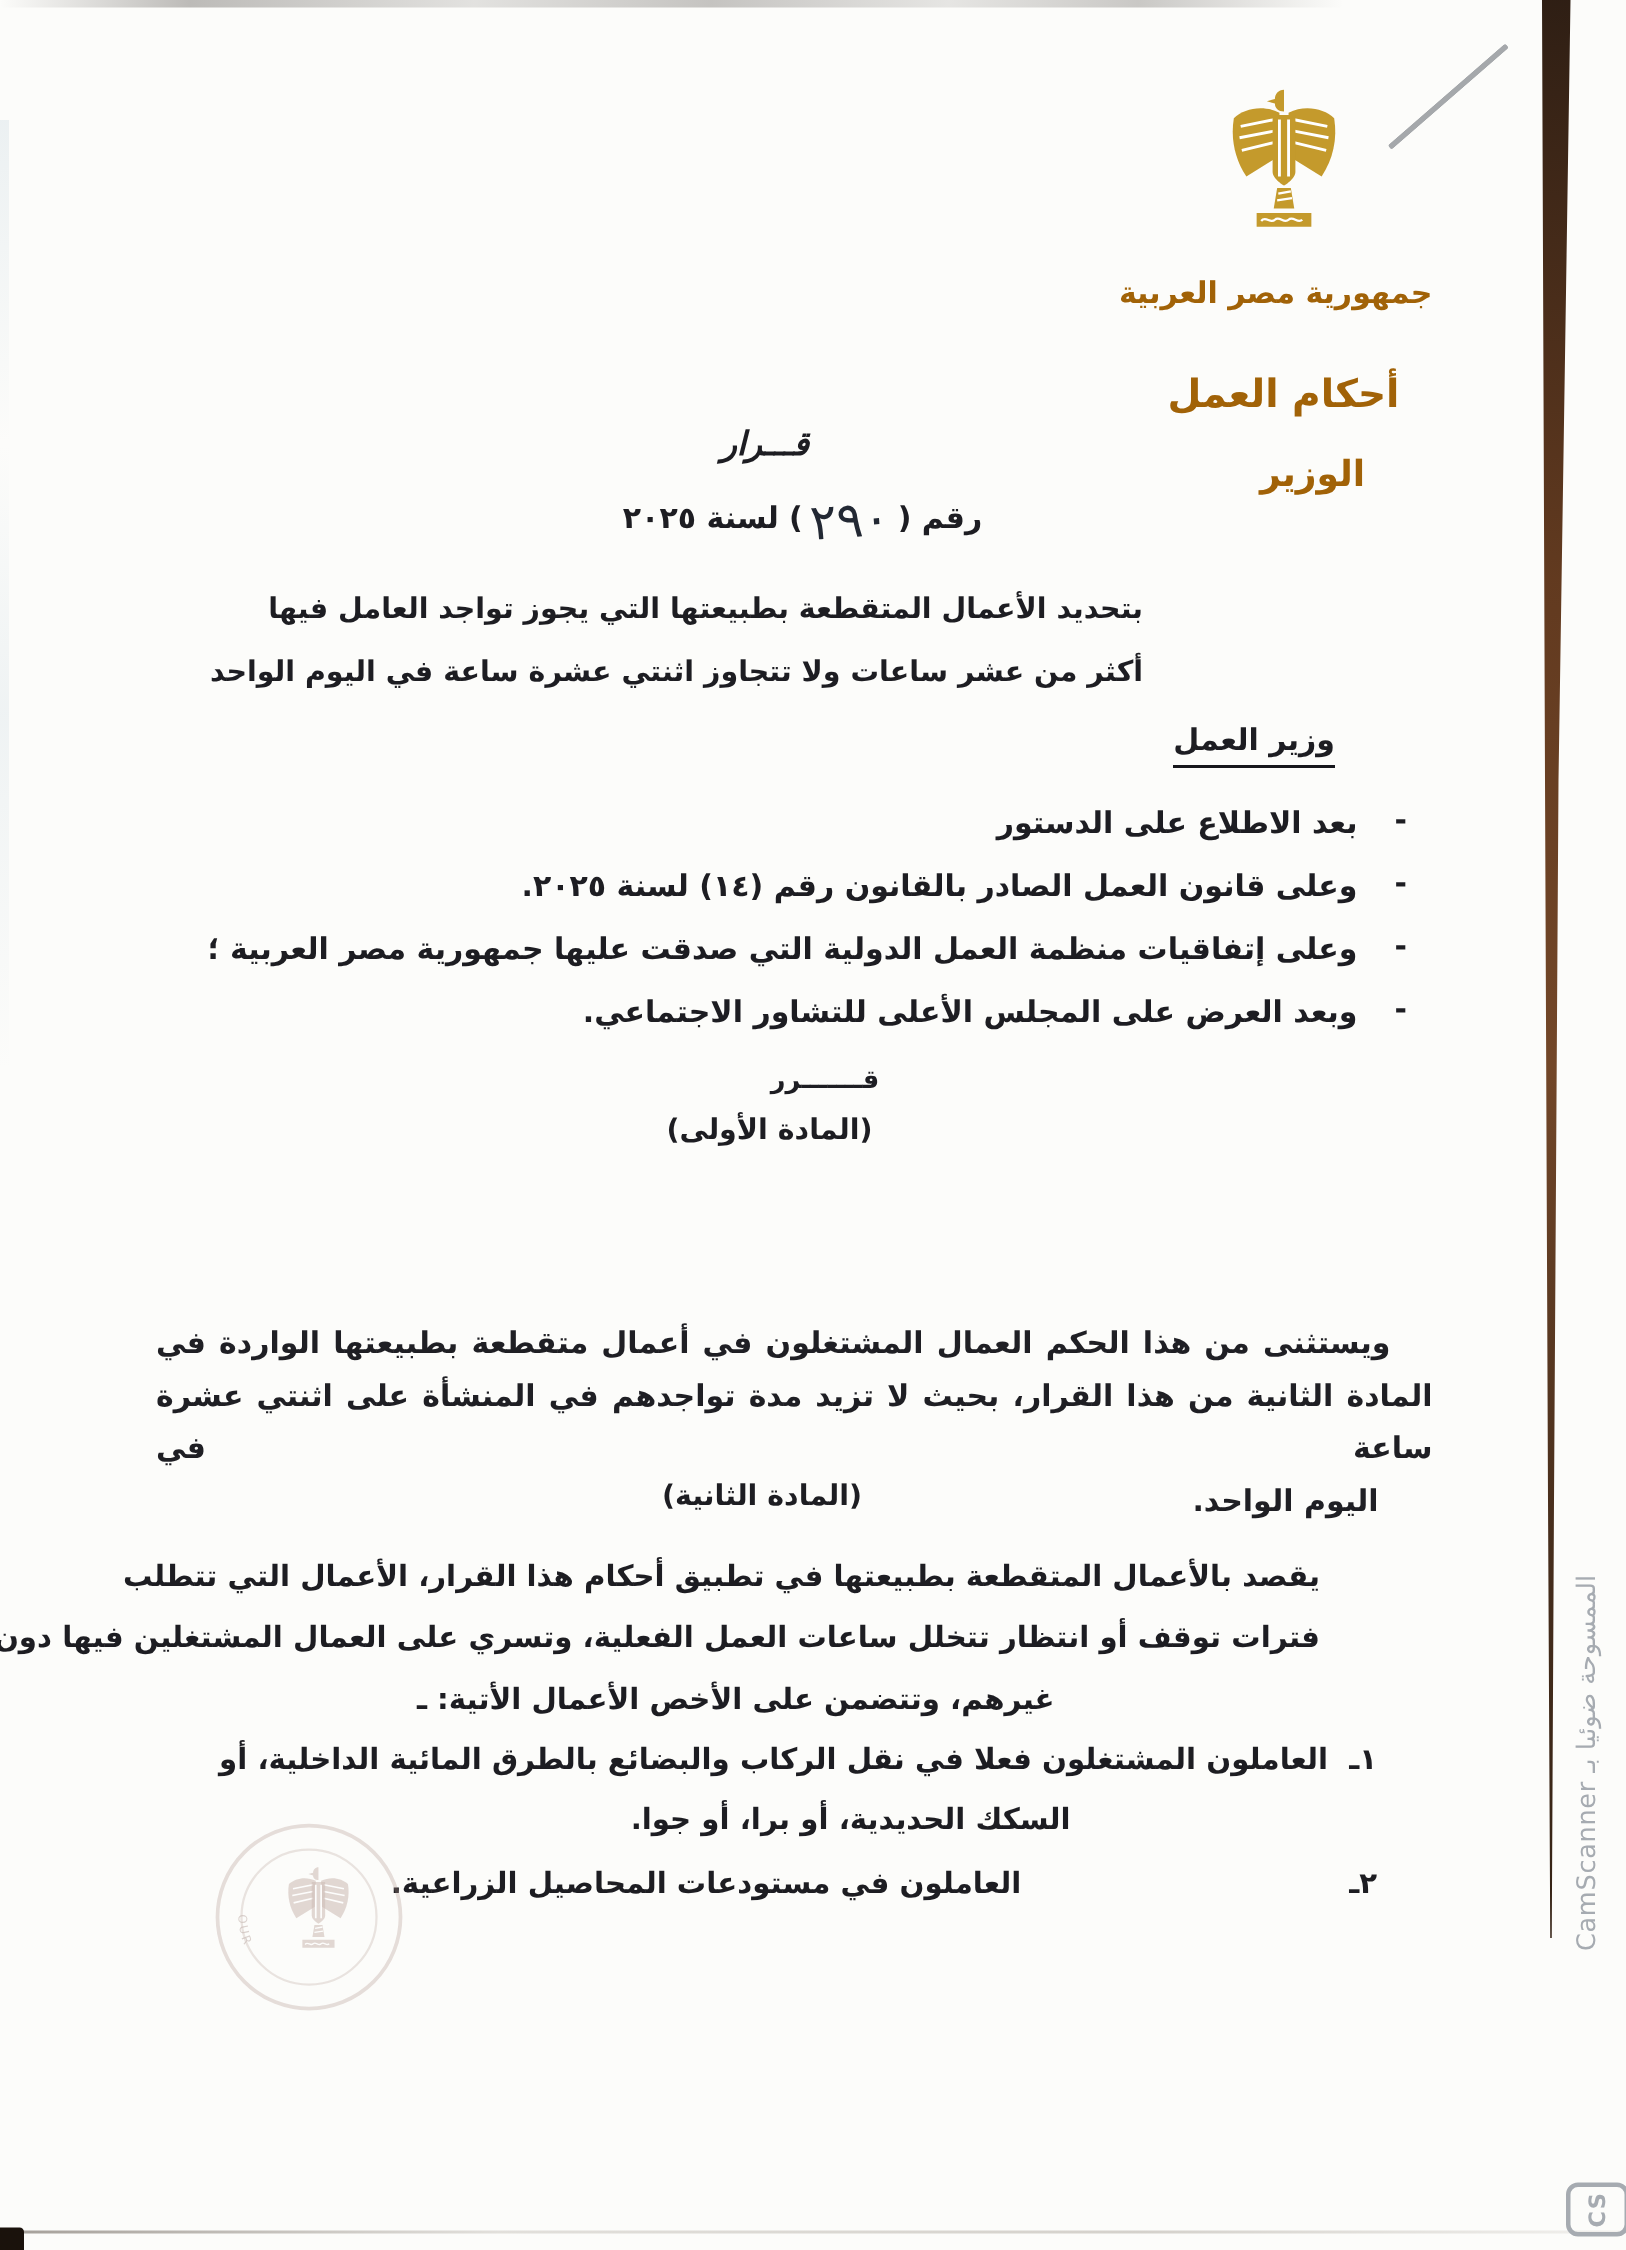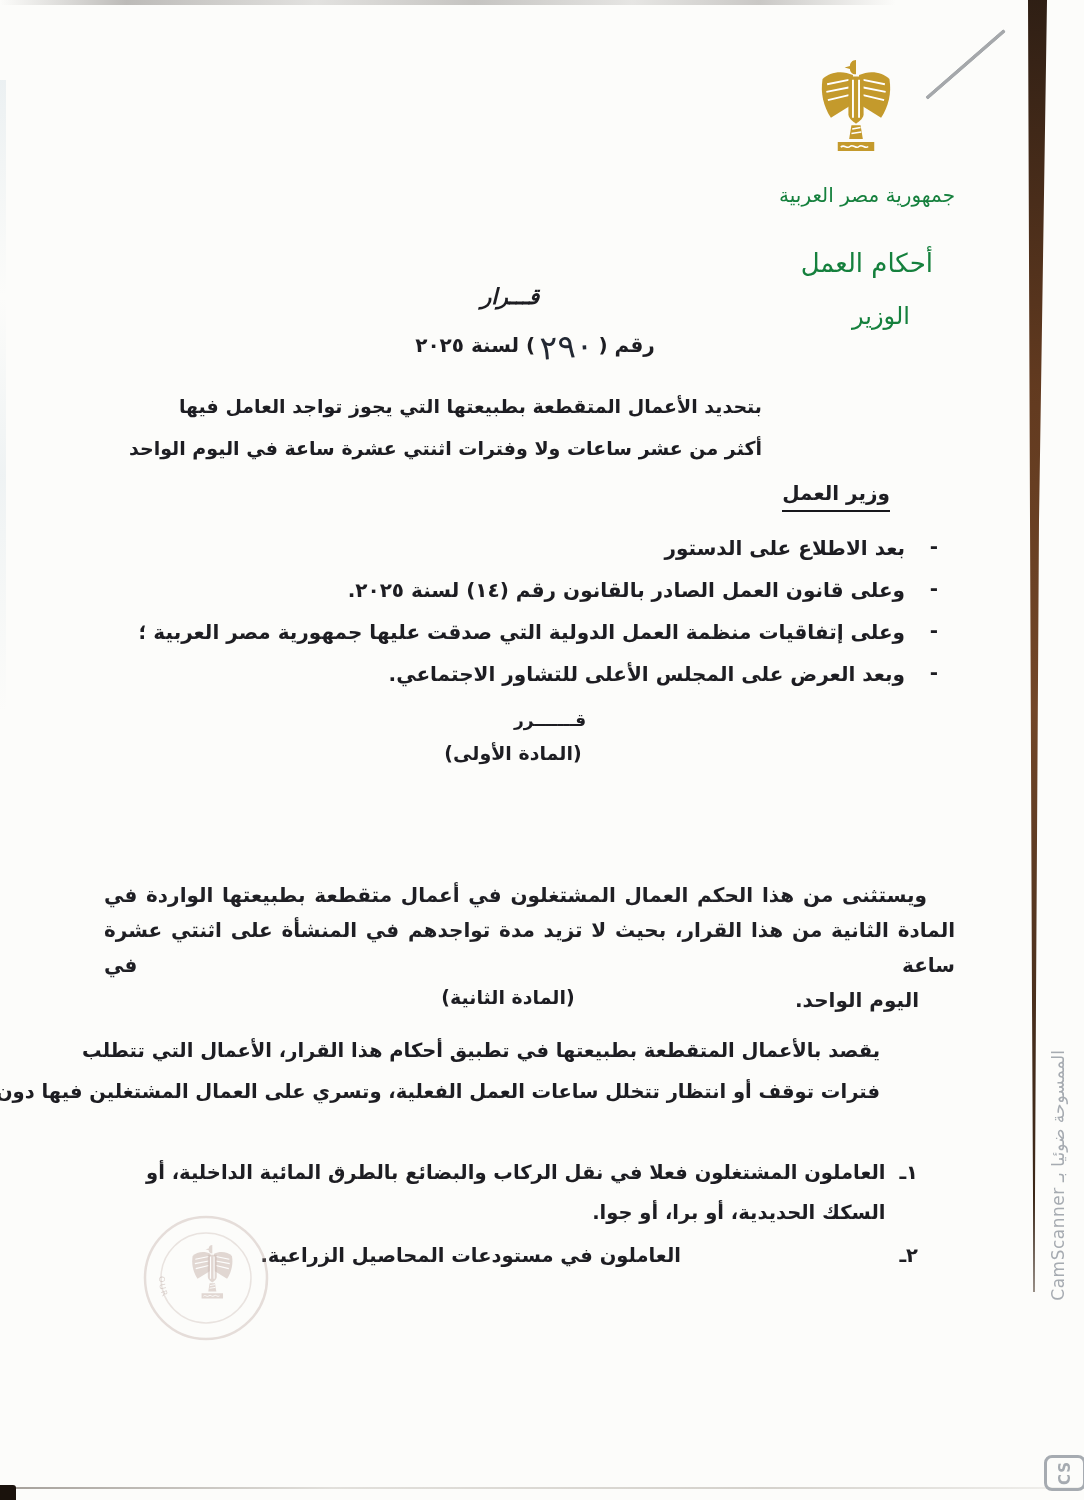--- a/index.html
+++ b/index.html
@@ -20,21 +20,21 @@
     background:linear-gradient(to bottom, rgba(150,180,200,.16), rgba(150,180,200,0) 30%, rgba(150,180,200,.13) 55%, rgba(150,180,200,0) 88%);}
   .edge-stripe{position:absolute;left:0;top:0;pointer-events:none;}
   .pen-mark{position:absolute;left:925px;top:97px;width:104px;height:0;
     border-top:4px solid #979a9e;border-radius:4px;
     transform:rotate(-41deg);transform-origin:left top;opacity:.85;}
   .scan-bottom-line{position:absolute;left:10px;right:0;top:1487px;height:2px;
     background:linear-gradient(to right, rgba(80,70,60,.5), rgba(120,110,95,.2) 30%, rgba(120,110,95,.3) 70%, rgba(120,110,95,.08));}
   .corner-mark{position:absolute;left:0;top:1485px;width:16px;height:15px;background:#1a120c;border-radius:0 3px 0 0;}
   
   .emblem{position:absolute;left:818px;top:58px;width:76px;height:95px;}
-  .callig{position:absolute;font-weight:normal;color:#15803d;white-space:nowrap;margin-left:47px;}
+  .callig{position:absolute;font-weight:bold;color:#a16207;white-space:nowrap;margin-left:47px;}
   .c1{top:183px;right:129px;font-size:20px;letter-spacing:.5px;}
   .c2{top:248px;right:151px;font-size:26px;}
   .c3{top:302px;right:174px;font-size:24px;}
   
   .decree-word{position:absolute;top:284px;left:430px;width:160px;text-align:center;font-size:22px;font-weight:bold;font-style:italic;}
   .number-line{position:absolute;top:327px;left:380px;width:310px;text-align:center;font-size:20px;font-weight:bold;white-space:nowrap;}
   .number-line .nv{display:inline-block;font-size:33px;font-weight:normal;color:#222833;
     transform:rotate(-4deg);vertical-align:-6px;margin:0 5px;}
   .subject{position:absolute;top:385px;left:222px;width:540px;text-align:center;
     font-size:19px;font-weight:bold;line-height:42px;white-space:nowrap;}
@@ -60,21 +60,21 @@
     font-size:19.5px;font-weight:bold;}
   .aline{white-space:nowrap;text-align:right;}
   .aline.centered{text-align:center;}
   
   .item{position:absolute;right:166px;font-size:19.5px;font-weight:bold;}
   .item1{top:1153px;}
   .item2{top:1236px;}
   .inum{display:inline-block;vertical-align:top;margin-left:14px;line-height:40px;}
   .itext{display:inline-block;width:625px;vertical-align:top;line-height:40px;}
   .iline{display:block;white-space:nowrap;text-align:left;}
-  .iline.centered{text-align:right;padding-left:160px;box-sizing:border-box;}
+  .iline.centered{text-align:left;padding-left:160px;box-sizing:border-box;}
   
   .stamp{position:absolute;left:141px;top:1212px;width:130px;height:132px;opacity:.55;}
   
   .wm-text{position:absolute;top:1050px;right:36px;width:424px;height:22px;
     transform-origin:100% 0;transform:rotate(-90deg);
     text-align:right;white-space:nowrap;direction:rtl;
     font-size:17px;letter-spacing:.5px;color:#a6abb1;}
   .wm-badge{position:absolute;left:1047px;top:1452px;width:30px;height:36px;
     transform:rotate(-90deg);
     border:3px solid #a6abb1;border-radius:8px;
@@ -129,21 +129,21 @@
       </svg>
   </div>
   <div class="callig c1">جمهورية مصر العربية</div>
   <div class="callig c2">أحكام العمل</div>
   <div class="callig c3">الوزير</div>
 
   <div class="decree-word">قـــرار</div>
   <div class="number-line"><span class="np">رقم (</span><span class="nv">٢٩٠</span><span class="ns">) لسنة ٢٠٢٥</span></div>
   <div class="subject">
     <div>بتحديد الأعمال المتقطعة بطبيعتها التي يجوز تواجد العامل فيها</div>
-    <div>أكثر من عشر ساعات ولا وفترات اثنتي عشرة ساعة في اليوم الواحد</div>
+    <div>أكثر من عشر ساعات ولا تتجاوز اثنتي عشرة ساعة في اليوم الواحد</div>
   </div>
 
   <div class="issuer">وزير العمل</div>
 
   <div class="preamble">
     <div class="pre-item"><span class="dash">-</span><span>بعد الاطلاع على الدستور</span></div>
     <div class="pre-item"><span class="dash">-</span><span>وعلى قانون العمل الصادر بالقانون رقم (١٤) لسنة ٢٠٢٥.</span></div>
     <div class="pre-item"><span class="dash">-</span><span>وعلى إتفاقيات منظمة العمل الدولية التي صدقت عليها جمهورية مصر العربية ؛</span></div>
     <div class="pre-item"><span class="dash">-</span><span>وبعد العرض على المجلس الأعلى للتشاور الاجتماعي.</span></div>
   </div>
@@ -154,20 +154,21 @@
   <div class="para p2">
     <div class="pline fill indent">ويستثنى من هذا الحكم العمال المشتغلون في أعمال متقطعة بطبيعتها الواردة في</div>
     <div class="pline fill">المادة الثانية من هذا القرار، بحيث لا تزيد مدة تواجدهم في المنشأة على اثنتي عشرة ساعة في</div>
     <div class="pline lastline">اليوم الواحد.</div>
   </div>
 
   <div class="art-heading h2">(المادة الثانية)</div>
   <div class="a2para">
     <div class="aline">يقصد بالأعمال المتقطعة بطبيعتها في تطبيق أحكام هذا القرار، الأعمال التي تتطلب</div>
     <div class="aline">فترات توقف أو انتظار تتخلل ساعات العمل الفعلية، وتسري على العمال المشتغلين فيها دون</div>
+    <div class="aline centered">غيرهم، وتتضمن على الأخص الأعمال الأتية: ـ</div>
   </div>
 
   <div class="item item1">
     <span class="inum">١ـ</span><span class="itext"><span class="iline">العاملون المشتغلون فعلا في نقل الركاب والبضائع بالطرق المائية الداخلية، أو</span><span class="iline centered">السكك الحديدية، أو برا، أو جوا.</span></span>
   </div>
   <div class="item item2">
     <span class="inum">٢ـ</span><span class="itext"><span class="iline">العاملون في مستودعات المحاصيل الزراعية.</span></span>
   </div>
 
   <div class="stamp">

